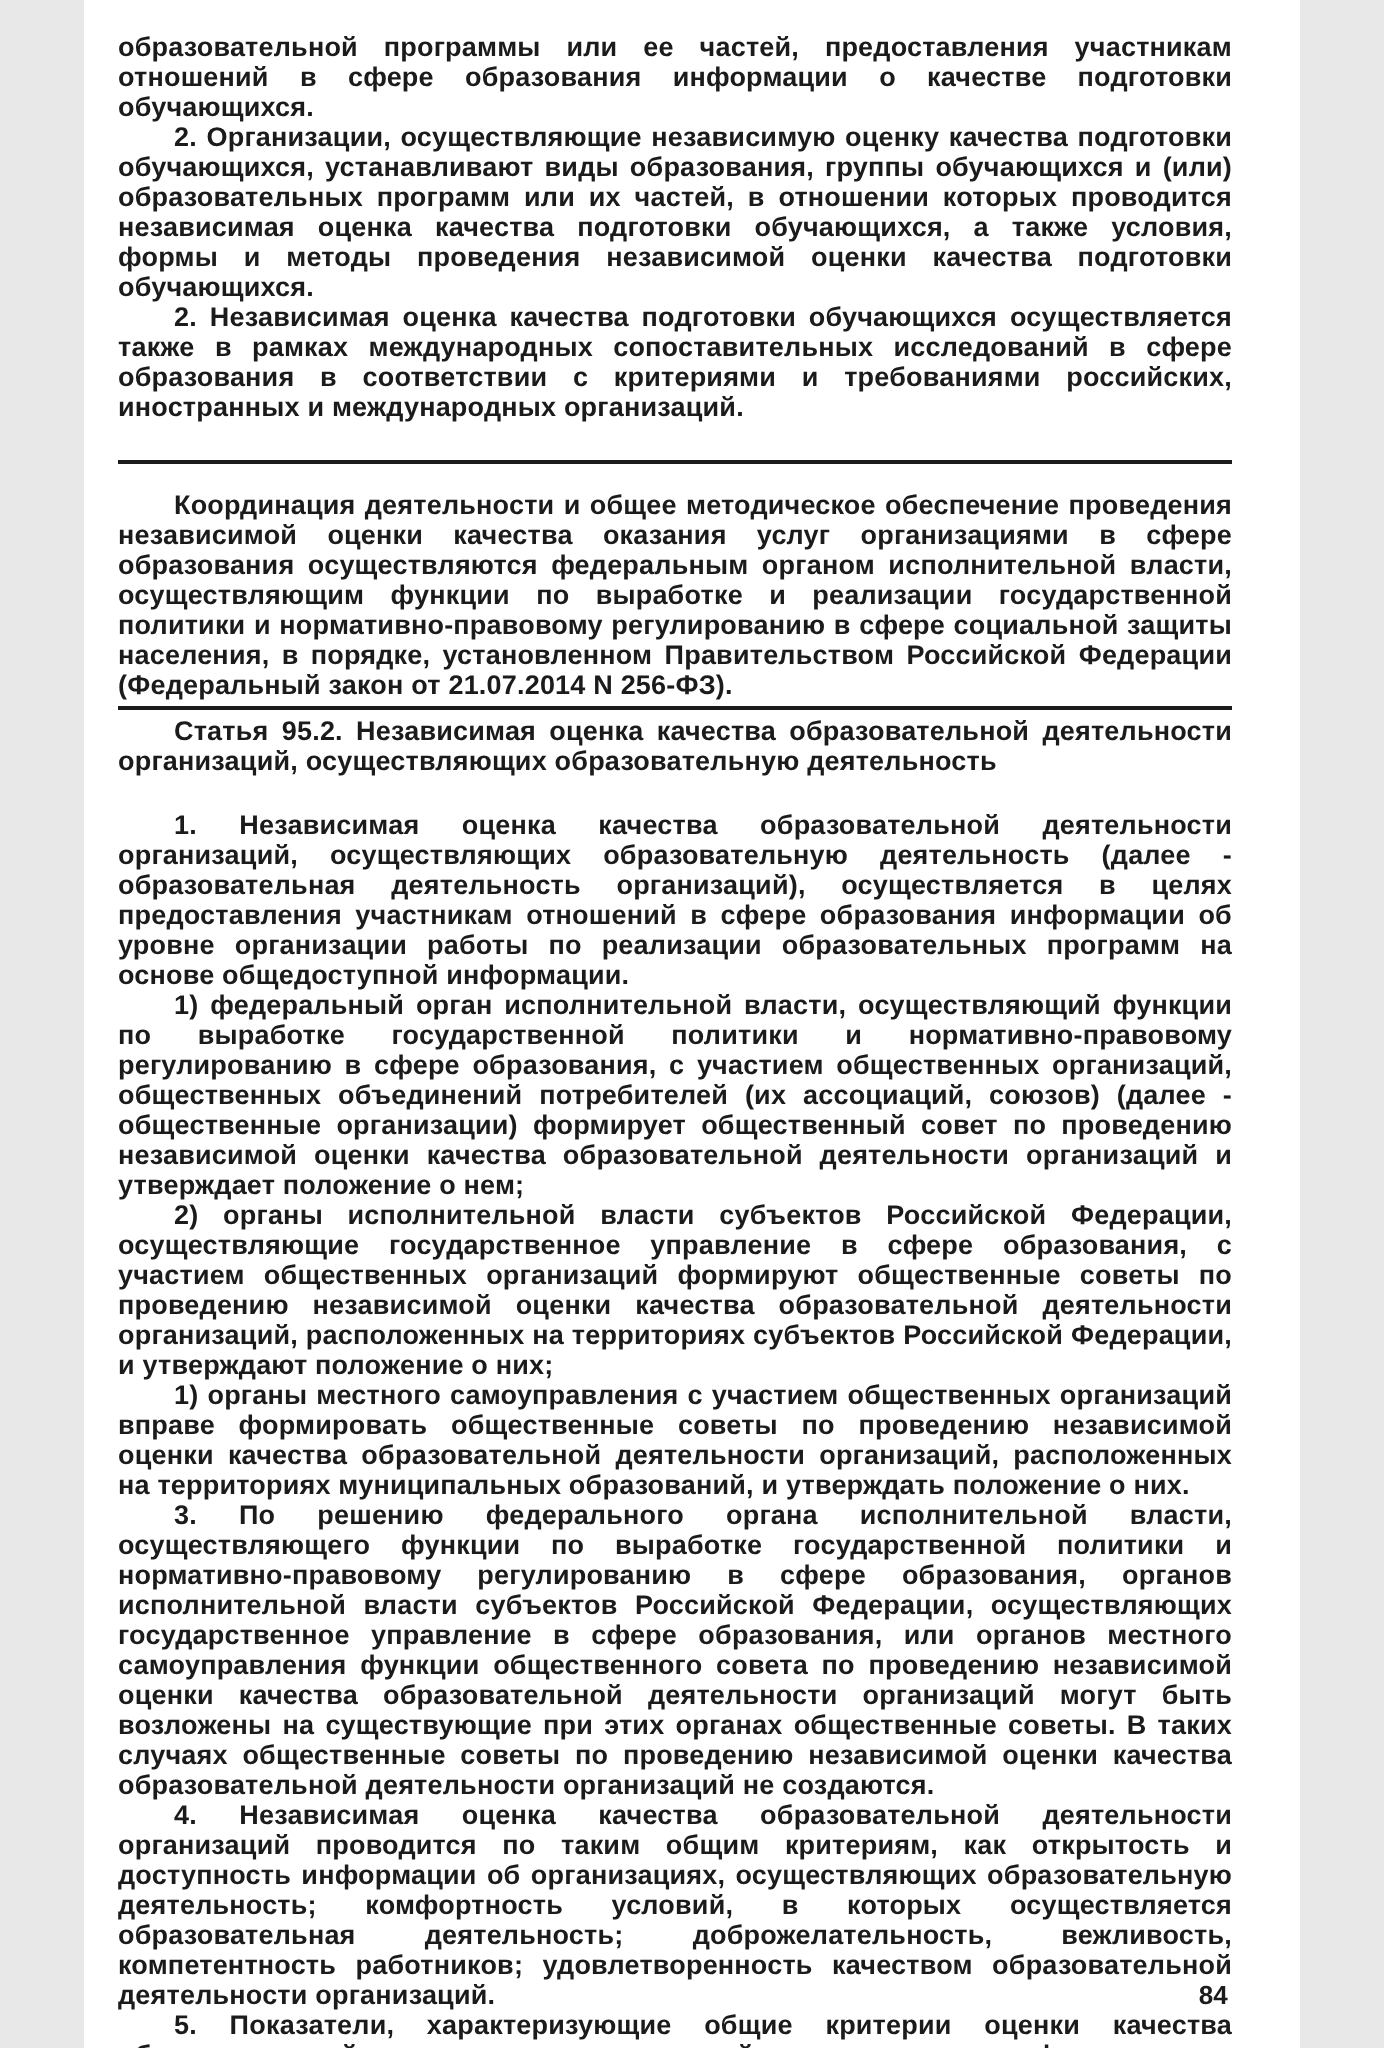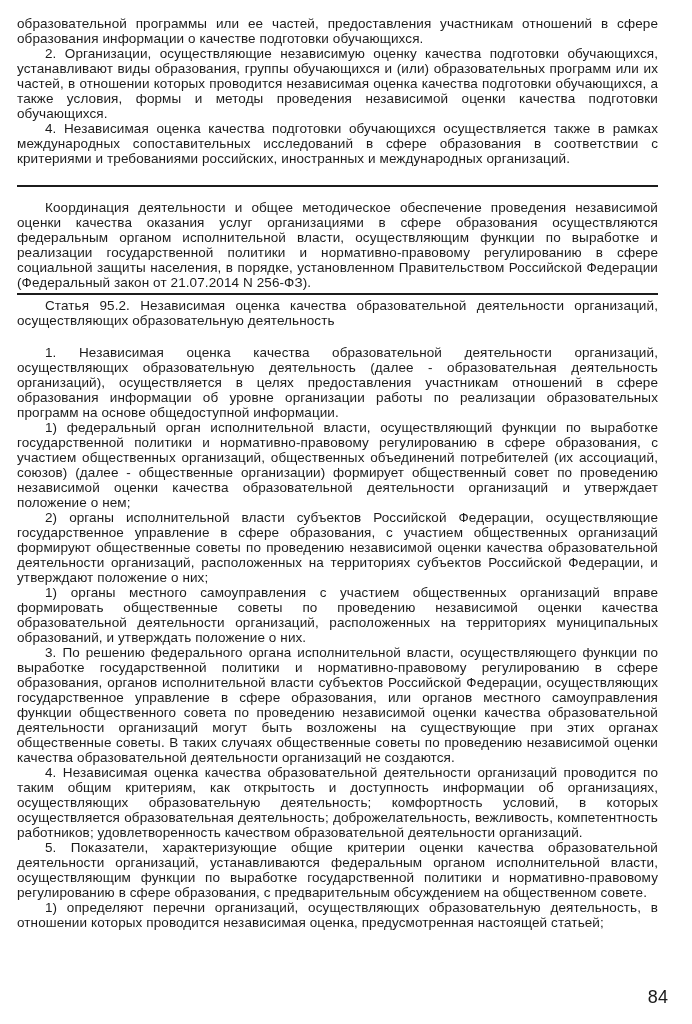--- a/index.html
+++ b/index.html
@@ -1,61 +1,62 @@
 <!DOCTYPE html>
 <html><head>
 <meta charset="utf-8">
 <style>
   html, body { margin: 0; padding: 0; background: #e8e8e8; }
   .page {
     position: relative;
-    width: 692px;
+    width: 608px;
     height: 1024px;
     margin: 0 auto;
     background: #ffffff;
     box-sizing: border-box;
     padding: 16px 34px 0 17px;
     overflow: hidden;
     font-family: "Liberation Sans", sans-serif;
     font-size: 13.5px;
     line-height: 15px;
     color: #1b1b1b;
     letter-spacing: 0.1px;
+    font-weight: bold;
   }
   p {
     margin: 0;
     text-align: justify;
     text-indent: 28px;
   }
   p.no-indent { text-indent: 0; }
   hr.divider {
     border: none;
     border-top: 2px solid #1c1c1c;
     margin: 0;
   }
   hr.rule-top { margin: 19px 0 13px 0; }
   hr.rule-bottom { margin: 3px 0 3px 0; }
   .article-body { margin-top: 17px; }
   .page-number {
     position: absolute;
     top: 990px;
-    right: 24px;
-    font-size: 18px;
+    right: 36px;
+    font-size: 13px;
     color: #1b1b1b;
   }
 </style>
 </head>
 <body>
 
 <div class="page">
 
   <section>
     <p class="no-indent">образовательной программы или ее частей, предоставления участникам отношений в сфере образования информации о качестве подготовки обучающихся.</p>
     <p>2. Организации, осуществляющие независимую оценку качества подготовки обучающихся, устанавливают виды образования, группы обучающихся и (или) образовательных программ или их частей, в отношении которых проводится независимая оценка качества подготовки обучающихся, а также условия, формы и методы проведения независимой оценки качества подготовки обучающихся.</p>
-    <p>4. Независимая оценка качества подготовки обучающихся осуществляется также в рамках международных сопоставительных исследований в сфере образования в соответствии с критериями и требованиями российских, иностранных и международных организаций.</p>
+    <p>2. Независимая оценка качества подготовки обучающихся осуществляется также в рамках международных сопоставительных исследований в сфере образования в соответствии с критериями и требованиями российских, иностранных и международных организаций.</p>
   </section>
 
   <hr class="divider rule-top">
 
   <section>
     <p>Координация деятельности и общее методическое обеспечение проведения независимой оценки качества оказания услуг организациями в сфере образования осуществляются федеральным органом исполнительной власти, осуществляющим функции по выработке и реализации государственной политики и нормативно-правовому регулированию в сфере социальной защиты населения, в порядке, установленном Правительством Российской Федерации (Федеральный закон от 21.07.2014 N 256-ФЗ).</p>
   </section>
 
   <hr class="divider rule-bottom">
 

